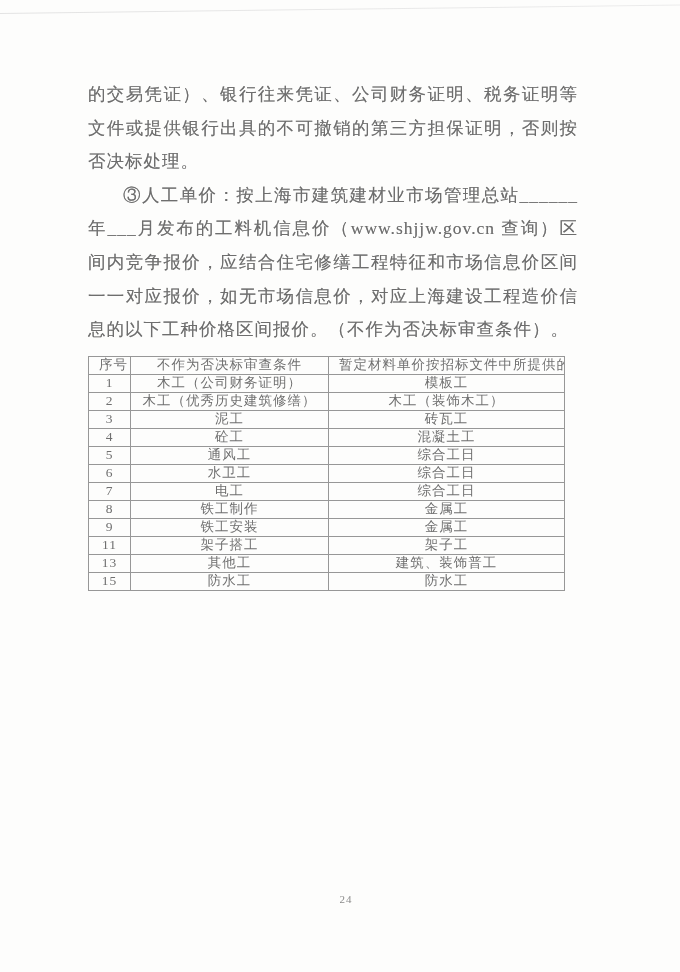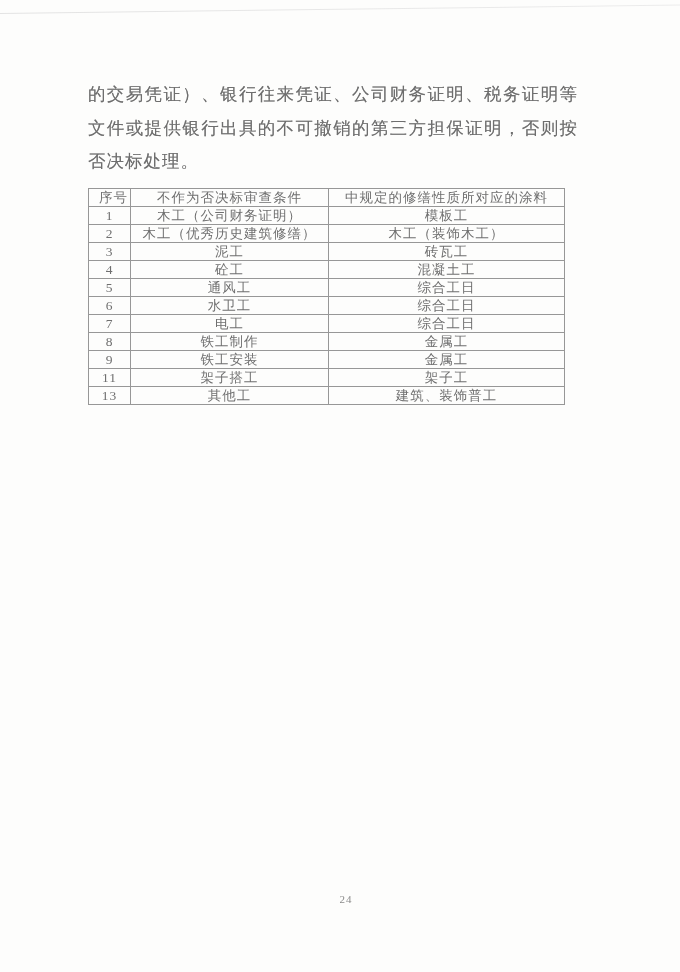--- a/index.html
+++ b/index.html
@@ -85,32 +85,33 @@
 
 <div class="page">
 
   <div class="scan-artifact"></div>
 
   <div class="content">
 
     <p class="para">的交易凭证）、银行往来凭证、公司财务证明、税务证明等文件或提供银行出具的不可撤销的第三方担保证明，否则按否决标处理。</p>
 
 
+    <p class="para indent">③人工单价：按上海市建筑建材业市场管理总站______年___月发布的工料机信息价（www.shjjw.gov.cn 查询）区间内竞争报价，应结合住宅修缮工程特征和市场信息价区间一一对应报价，如无市场信息价，对应上海建设工程造价信息的以下工种价格区间报价。（不作为否决标审查条件）。</p>
 
     <table class="trade-table">
       <colgroup>
         <col class="col-idx">
         <col class="col-trade">
         <col class="col-map">
       </colgroup>
       <thead>
         <tr>
           <th>序号</th>
           <th>不作为否决标审查条件</th>
-          <th>中规定的修缮性质所对应的涂料</th>
+          <th>暂定材料单价按招标文件中所提供的</th>
         </tr>
       </thead>
       <tbody>
           <tr>
             <td>1</td>
             <td>木工（公司财务证明）</td>
             <td>模板工</td>
           </tr>
           <tr>
             <td>2</td>
@@ -155,20 +156,25 @@
           <tr>
             <td>11</td>
             <td>架子搭工</td>
             <td>架子工</td>
           </tr>
           <tr>
             <td>13</td>
             <td>其他工</td>
             <td>建筑、装饰普工</td>
           </tr>
+          <tr>
+            <td>15</td>
+            <td>防水工</td>
+            <td>防水工</td>
+          </tr>
         </tbody>
     </table>
 
   </div>
 
   <div class="page-number">24</div>
 
 </div>
 
 </body></html>

